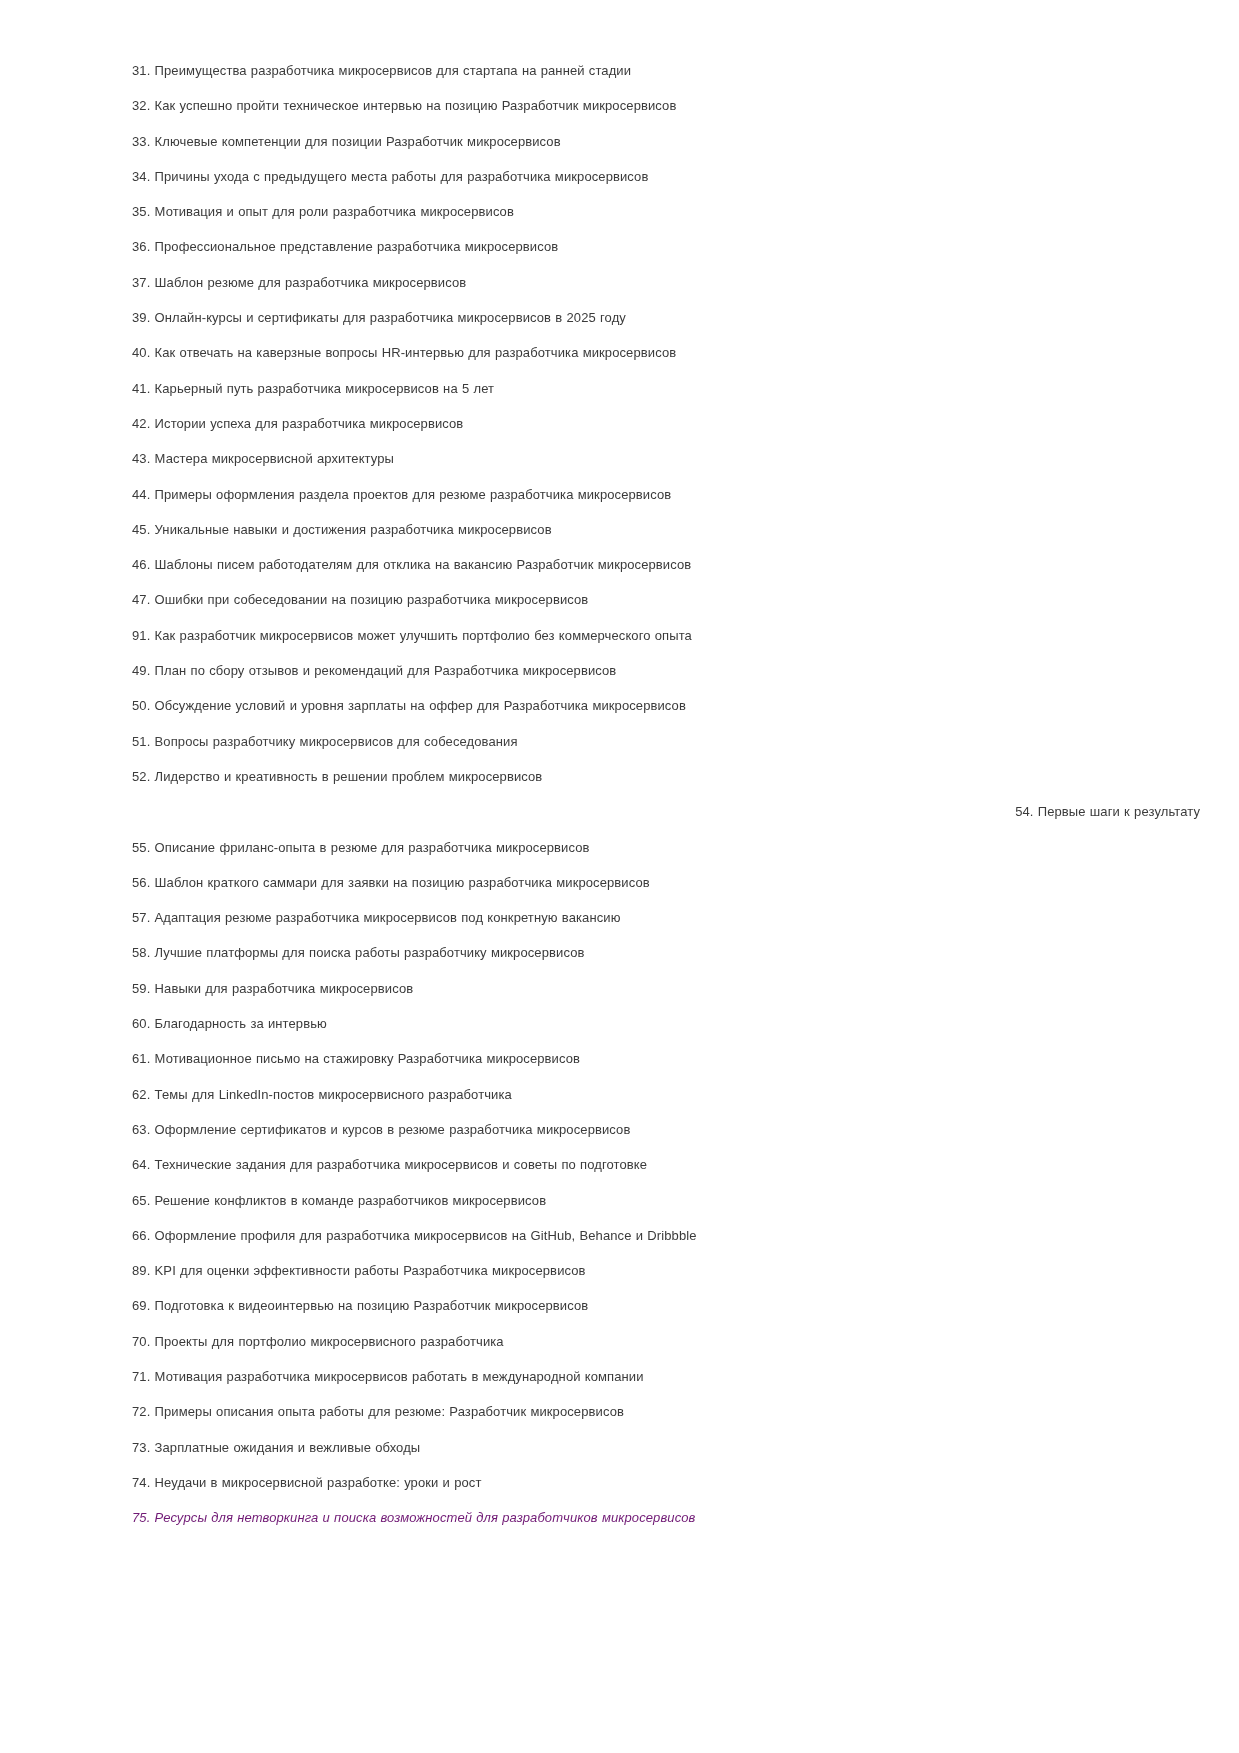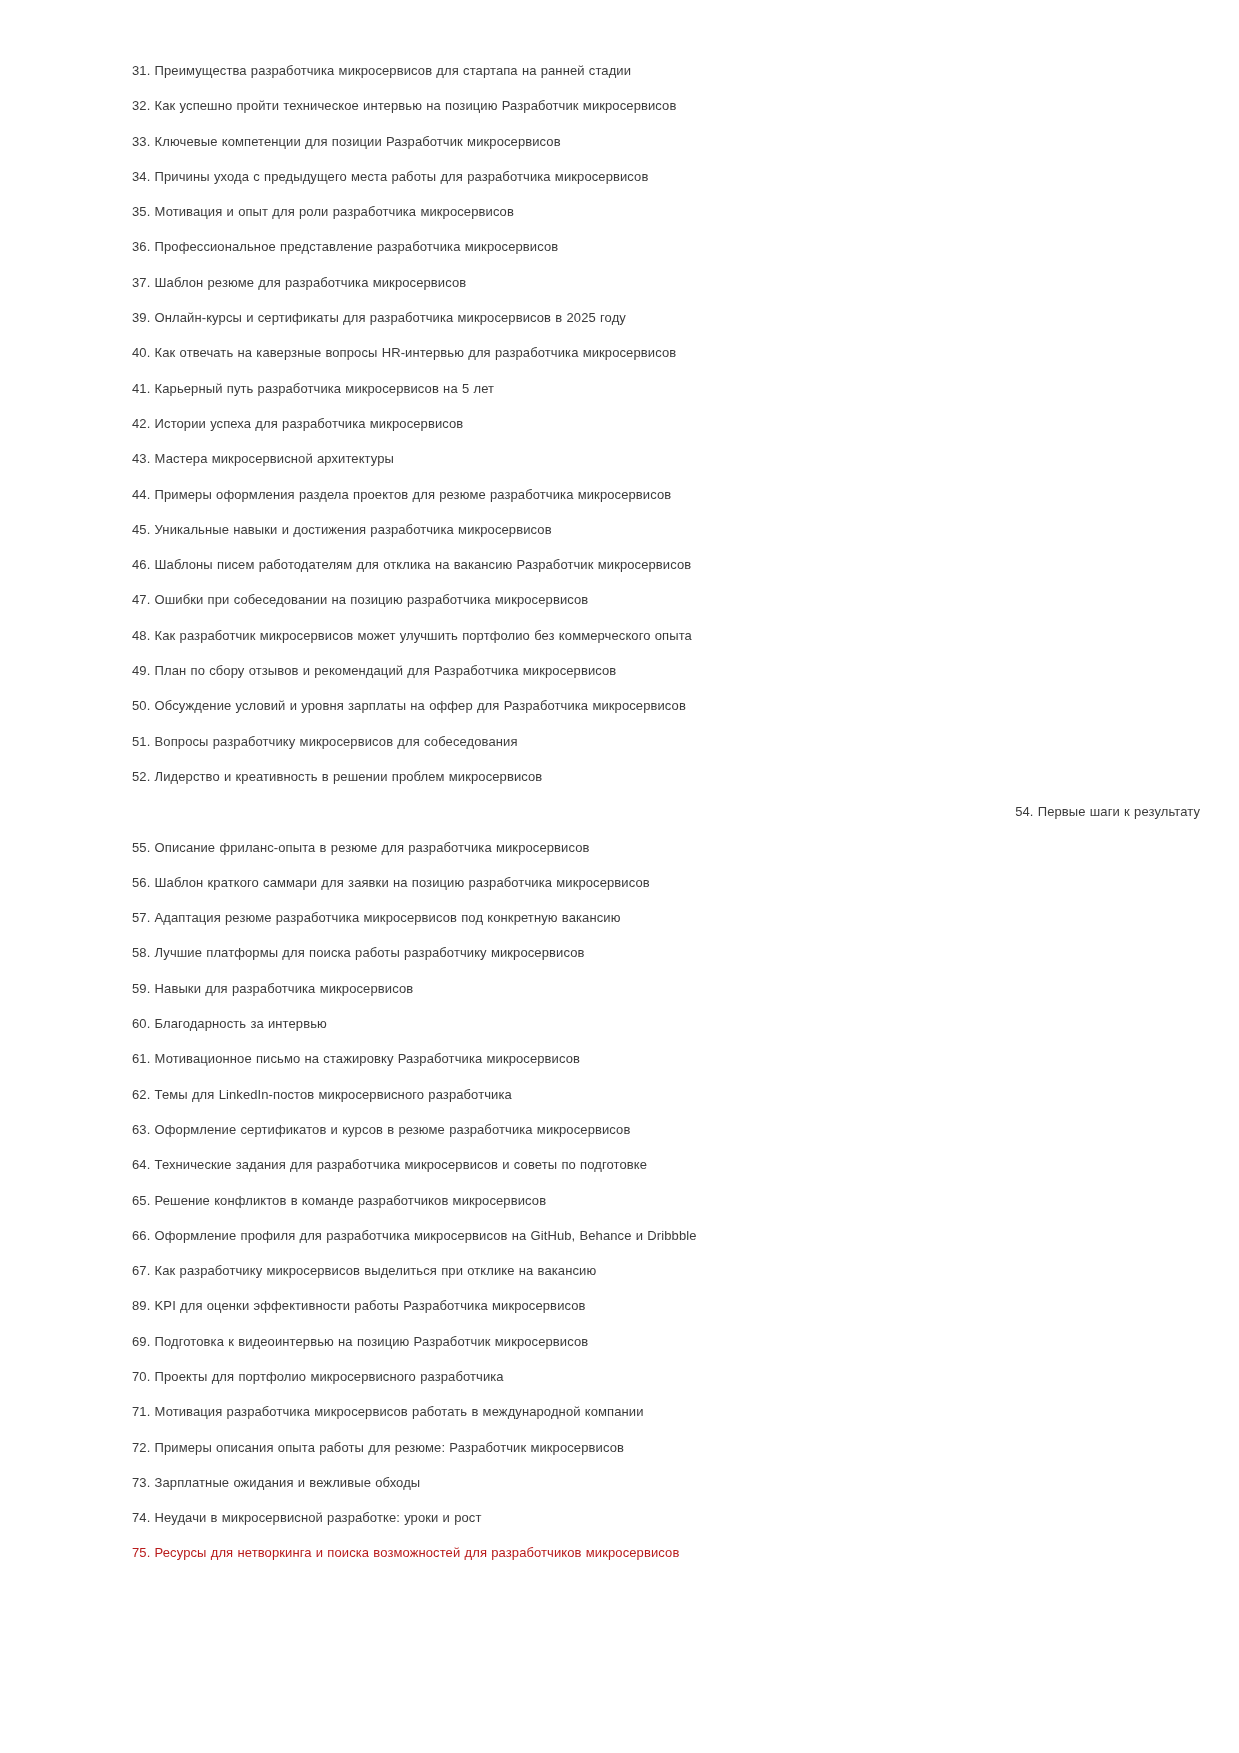--- a/index.html
+++ b/index.html
@@ -48,41 +48,40 @@
       <p class="item" style="color: rgb(59, 59, 59);">37. Шаблон резюме для разработчика микросервисов</p>
       <p class="item" style="color: rgb(59, 59, 59);">39. Онлайн-курсы и сертификаты для разработчика микросервисов в 2025 году</p>
       <p class="item" style="color: rgb(59, 59, 59);">40. Как отвечать на каверзные вопросы HR-интервью для разработчика микросервисов</p>
       <p class="item" style="color: rgb(59, 59, 59);">41. Карьерный путь разработчика микросервисов на 5 лет</p>
       <p class="item" style="color: rgb(59, 59, 59);">42. Истории успеха для разработчика микросервисов</p>
       <p class="item" style="color: rgb(59, 59, 59);">43. Мастера микросервисной архитектуры</p>
       <p class="item" style="color: rgb(59, 59, 59);">44. Примеры оформления раздела проектов для резюме разработчика микросервисов</p>
       <p class="item" style="color: rgb(59, 59, 59);">45. Уникальные навыки и достижения разработчика микросервисов</p>
       <p class="item" style="color: rgb(59, 59, 59);">46. Шаблоны писем работодателям для отклика на вакансию Разработчик микросервисов</p>
       <p class="item" style="color: rgb(59, 59, 59);">47. Ошибки при собеседовании на позицию разработчика микросервисов</p>
-      <p class="item" style="color: rgb(59, 59, 59);">48. Как разработчик микросервисов может улучшить портфолио без коммерческого опыта</p>
+      <p class="item" style="color: rgb(59, 59, 59);">91. Как разработчик микросервисов может улучшить портфолио без коммерческого опыта</p>
       <p class="item" style="color: rgb(59, 59, 59);">49. План по сбору отзывов и рекомендаций для Разработчика микросервисов</p>
       <p class="item" style="color: rgb(59, 59, 59);">50. Обсуждение условий и уровня зарплаты на оффер для Разработчика микросервисов</p>
       <p class="item" style="color: #404040;">51. Вопросы разработчику микросервисов для собеседования</p>
       <p class="item" style="color: rgb(59, 59, 59);">52. Лидерство и креативность в решении проблем микросервисов</p>
       <p class="item" style="color: rgb(59, 59, 59); text-align: right;">54. Первые шаги к результату</p>
       <p class="item" style="color: rgb(59, 59, 59);">55. Описание фриланс-опыта в резюме для разработчика микросервисов</p>
       <p class="item" style="color: rgb(59, 59, 59);">56. Шаблон краткого саммари для заявки на позицию разработчика микросервисов</p>
       <p class="item" style="color: rgb(59, 59, 59);">57. Адаптация резюме разработчика микросервисов под конкретную вакансию</p>
       <p class="item" style="color: rgb(59, 59, 59);">58. Лучшие платформы для поиска работы разработчику микросервисов</p>
       <p class="item" style="color: rgb(59, 59, 59);">59. Навыки для разработчика микросервисов</p>
       <p class="item" style="color: rgb(59, 59, 59);">60. Благодарность за интервью</p>
       <p class="item" style="color: rgb(59, 59, 59);">61. Мотивационное письмо на стажировку Разработчика микросервисов</p>
       <p class="item" style="color: rgb(59, 59, 59);">62. Темы для LinkedIn-постов микросервисного разработчика</p>
       <p class="item" style="color: rgb(59, 59, 59);">63. Оформление сертификатов и курсов в резюме разработчика микросервисов</p>
       <p class="item" style="color: rgb(59, 59, 59);">64. Технические задания для разработчика микросервисов и советы по подготовке</p>
       <p class="item" style="color: rgb(59, 59, 59);">65. Решение конфликтов в команде разработчиков микросервисов</p>
       <p class="item" style="color: rgb(59, 59, 59);">66. Оформление профиля для разработчика микросервисов на GitHub, Behance и Dribbble</p>
-      <p class="item" style="color: rgb(59, 59, 59);">67. Как разработчику микросервисов выделиться при отклике на вакансию</p>
       <p class="item" style="color: rgb(59, 59, 59);">89. KPI для оценки эффективности работы Разработчика микросервисов</p>
       <p class="item" style="color: rgb(59, 59, 59);">69. Подготовка к видеоинтервью на позицию Разработчик микросервисов</p>
       <p class="item" style="color: rgb(59, 59, 59);">70. Проекты для портфолио микросервисного разработчика</p>
       <p class="item" style="color: rgb(59, 59, 59);">71. Мотивация разработчика микросервисов работать в международной компании</p>
       <p class="item" style="color: rgb(59, 59, 59);">72. Примеры описания опыта работы для резюме: Разработчик микросервисов</p>
       <p class="item" style="color: rgb(59, 59, 59);">73. Зарплатные ожидания и вежливые обходы</p>
       <p class="item" style="color: rgb(59, 59, 59);">74. Неудачи в микросервисной разработке: уроки и рост</p>
-      <p class="item" style="color: #b91c1c;">75. Ресурсы для нетворкинга и поиска возможностей для разработчиков микросервисов</p>
+      <p class="item" style="color: #701a75; font-style: italic;">75. Ресурсы для нетворкинга и поиска возможностей для разработчиков микросервисов</p>
     </div>
 </div>
 
 </body></html>

